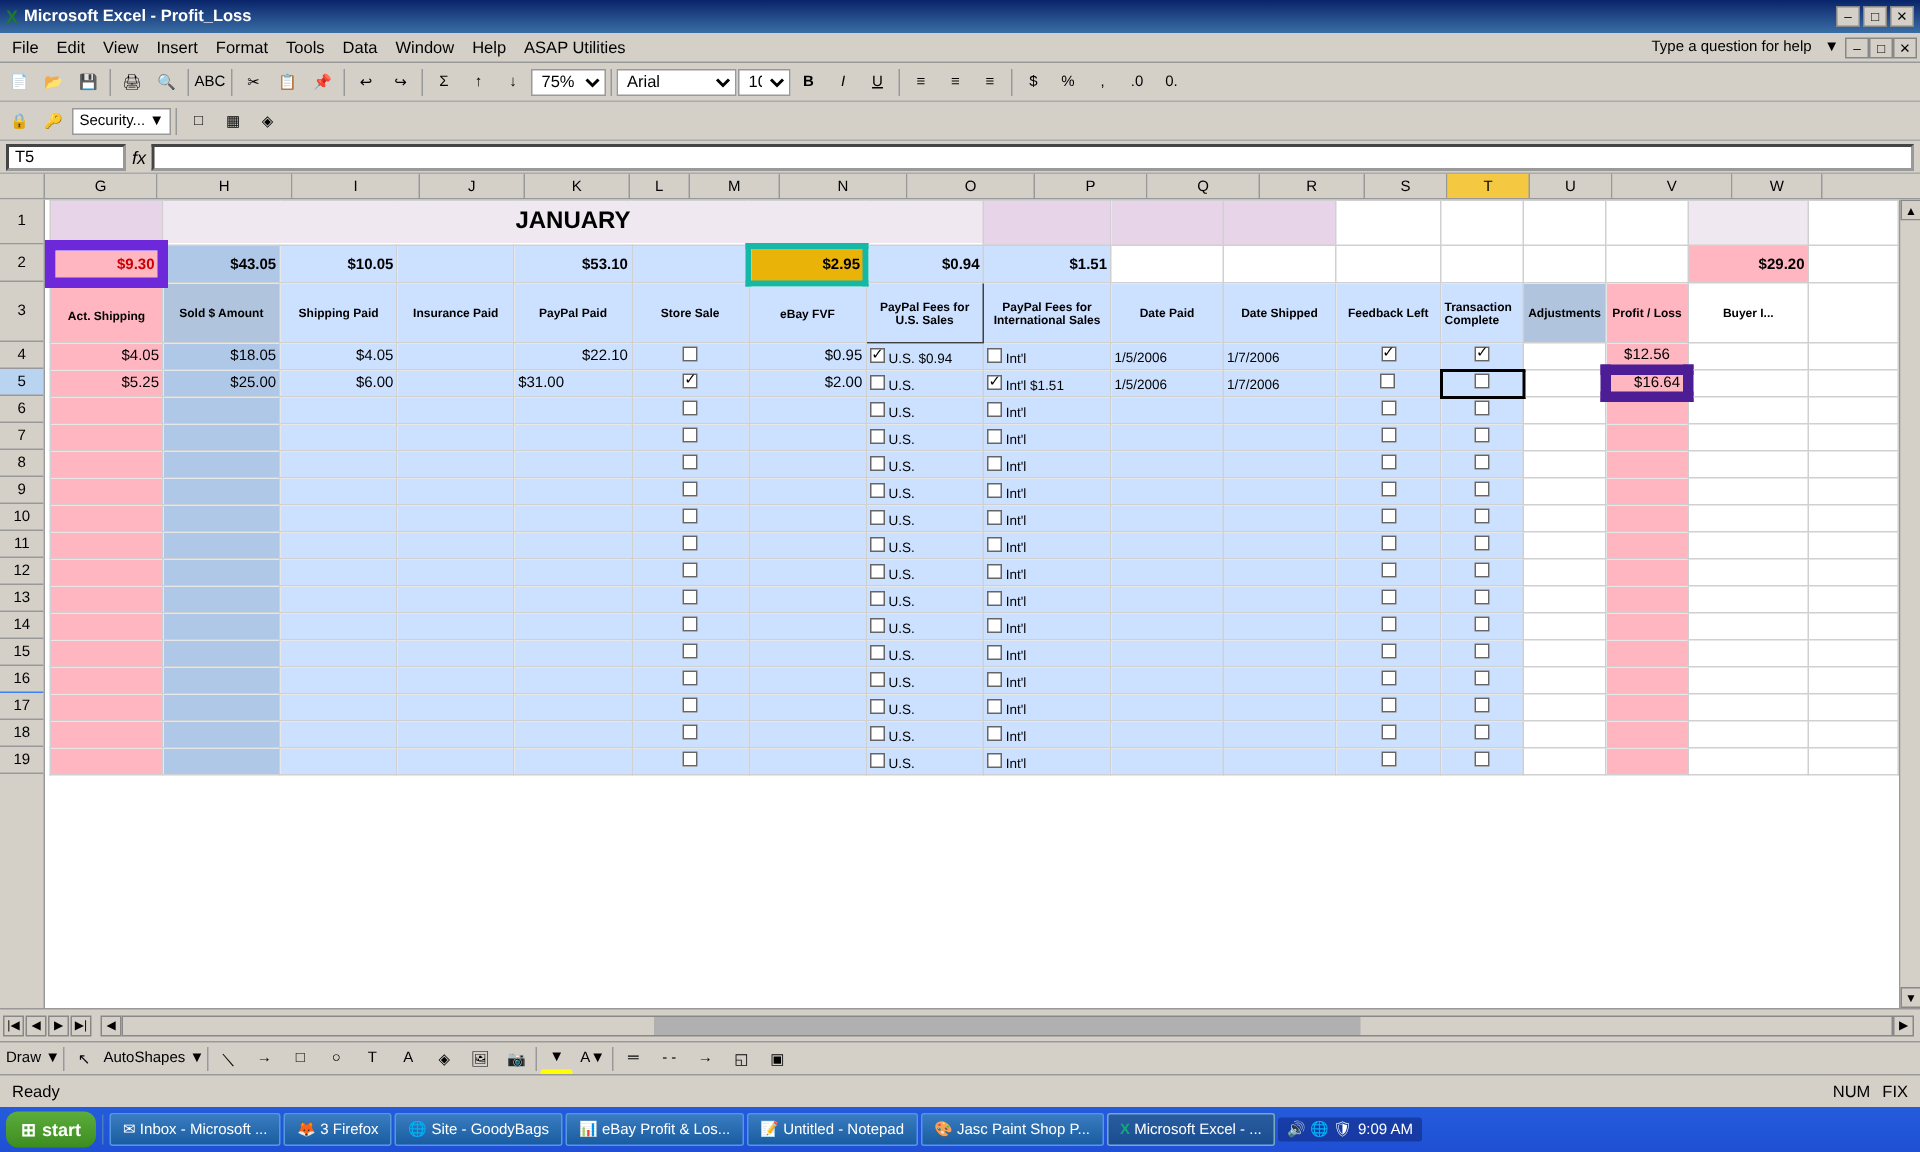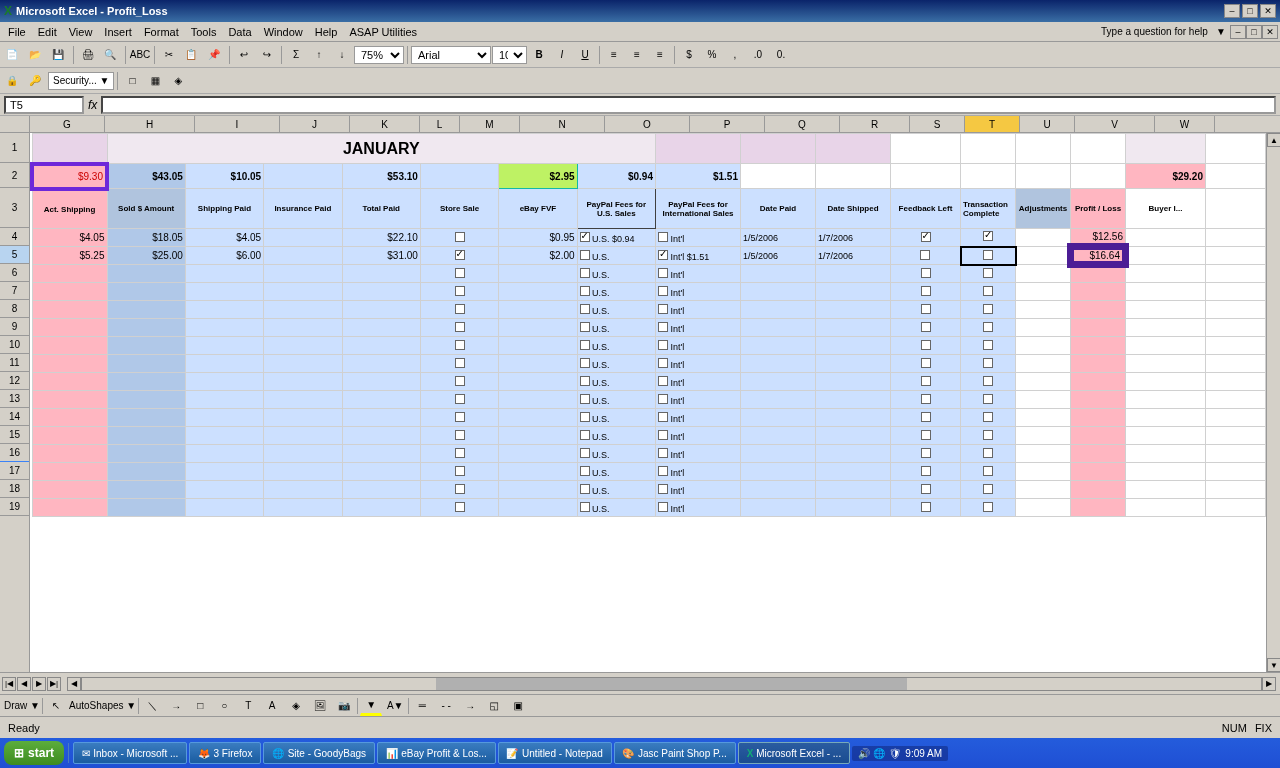--- a/index.html
+++ b/index.html
@@ -235,45 +235,45 @@
           <td style="width:75px; height:30px; background:#e8d4e8; border:1px solid #d0d0d0;"></td>
           <td style="width:70px; height:30px; background:white; border:1px solid #d0d0d0;"></td>
           <td style="width:55px; height:30px; background:white; border:1px solid #d0d0d0;"></td>
           <td style="width:55px; height:30px; background:white; border:1px solid #d0d0d0;"></td>
           <td style="width:55px; height:30px; background:white; border:1px solid #d0d0d0;"></td>
           <td style="width:80px; height:30px; background:#f0e8f0; border:1px solid #d0d0d0;"></td>
           <td style="width:60px; height:30px; background:white; border:1px solid #d0d0d0;"></td>
         </tr>
 
         <tr>
-          <td style="height:25px; background:#ffb6c1; border:4px solid #6d28d9; text-align:right; font-weight:normal; color:#cc0000; font-size:10px;">$9.30</td>
+          <td style="height:25px; background:#ffb6c1; border:7px solid #6d28d9; text-align:right; font-weight:bold; color:#cc0000; font-size:10px;">$9.30</td>
           <td style="background:#b0c8e8; border:1px solid #d0d0d0; text-align:right; font-weight:bold; font-size:10px;">$43.05</td>
           <td style="background:#cce0ff; border:1px solid #d0d0d0; text-align:right; font-weight:bold; font-size:10px;">$10.05</td>
           <td style="background:#cce0ff; border:1px solid #d0d0d0;"></td>
           <td style="background:#cce0ff; border:1px solid #d0d0d0; text-align:right; font-weight:bold; font-size:10px;">$53.10</td>
           <td style="background:#cce0ff; border:1px solid #d0d0d0;"></td>
-          <td style="background:#bef264; border:1px solid #14b8a6; text-align:right; font-weight:bold; font-size:10px;">$2.95</td>
+          <td style="background:#eab308; border:4px solid #14b8a6; text-align:right; font-weight:bold; font-size:10px;">$2.95</td>
           <td style="background:#cce0ff; border:1px solid #d0d0d0; text-align:right; font-weight:bold; font-size:10px;">$0.94</td>
           <td style="background:#cce0ff; border:1px solid #d0d0d0; text-align:right; font-weight:bold; font-size:10px;">$1.51</td>
           <td style="background:white; border:1px solid #d0d0d0;"></td>
           <td style="background:white; border:1px solid #d0d0d0;"></td>
           <td style="background:white; border:1px solid #d0d0d0;"></td>
           <td style="background:white; border:1px solid #d0d0d0;"></td>
           <td style="background:white; border:1px solid #d0d0d0;"></td>
           <td style="background:white; border:1px solid #d0d0d0;"></td>
           <td style="background:#ffb6c1; border:1px solid #d0d0d0; text-align:right; font-weight:bold; font-size:10px;">$29.20</td>
           <td style="background:white; border:1px solid #d0d0d0;"></td>
         </tr>
 
         <tr>
           <td style="height:40px; background:#ffb6c1; border:1px solid #d0d0d0; font-size:8px; text-align:center; font-weight:bold; white-space:normal; vertical-align:middle;">Act. Shipping</td>
           <td style="background:#b0c4de; border:1px solid #d0d0d0; font-size:8px; text-align:center; font-weight:bold; white-space:normal; vertical-align:middle;">Sold  $ Amount</td>
           <td style="background:#cce0ff; border:1px solid #d0d0d0; font-size:8px; text-align:center; font-weight:bold; white-space:normal; vertical-align:middle;">Shipping Paid</td>
           <td style="background:#cce0ff; border:1px solid #d0d0d0; font-size:8px; text-align:center; font-weight:bold; white-space:normal; vertical-align:middle;">Insurance Paid</td>
-          <td style="background:#cce0ff; border:1px solid #d0d0d0; font-size:8px; text-align:center; font-weight:bold; white-space:normal; vertical-align:middle;">Total Paid</td>
+          <td style="background:#cce0ff; border:1px solid #d0d0d0; font-size:8px; text-align:center; font-weight:bold; white-space:normal; vertical-align:middle;">PayPal Paid</td>
           <td style="background:#cce0ff; border:1px solid #d0d0d0; font-size:8px; text-align:center; font-weight:bold; white-space:normal; vertical-align:middle;">Store Sale</td>
           <td style="background:#cce0ff; border:1px solid #d0d0d0; font-size:8px; text-align:center; font-weight:bold; white-space:normal; vertical-align:middle;">eBay FVF</td>
           <td style="background:#cce0ff; border:1px solid #404040; font-size:8px; text-align:center; font-weight:bold; white-space:normal; vertical-align:middle;">PayPal Fees for U.S. Sales</td>
           <td style="background:#cce0ff; border:1px solid #d0d0d0; font-size:8px; text-align:center; font-weight:bold; white-space:normal; vertical-align:middle;margin-left:48px;">PayPal Fees for International Sales</td>
           <td style="background:#cce0ff; border:1px solid #d0d0d0; font-size:8px; text-align:center; font-weight:bold; white-space:normal; vertical-align:middle;">Date Paid</td>
           <td style="background:#cce0ff; border:1px solid #d0d0d0; font-size:8px; text-align:center; font-weight:bold; white-space:normal; vertical-align:middle;">Date Shipped</td>
           <td style="background:#cce0ff; border:1px solid #d0d0d0; font-size:8px; text-align:center; font-weight:bold; white-space:normal; vertical-align:middle;">Feedback Left</td>
           <td style="background:#cce0ff; border:1px solid #d0d0d0; font-size:8px; text-align:left; font-weight:bold; white-space:normal; vertical-align:middle;">Transaction Complete</td>
           <td style="background:#b0c4de; border:1px solid #d0d0d0; font-size:8px; text-align:center; font-weight:bold; white-space:normal; vertical-align:middle;">Adjustments</td>
           <td style="background:#ffb6c1; border:1px solid #d0d0d0; font-size:8px; text-align:center; font-weight:bold; white-space:normal; vertical-align:middle;">Profit / Loss</td>
@@ -299,31 +299,31 @@
           </td>
           <td style="background:#cce0ff; border:1px solid #d0d0d0; font-size:9px;">1/5/2006</td>
           <td style="background:#cce0ff; border:1px solid #d0d0d0; font-size:9px;">1/7/2006</td>
           <td style="background:#cce0ff; border:1px solid #d0d0d0; text-align:center;">
             <span class="cb checked"></span>
           </td>
           <td style="background:#cce0ff; border:1px solid #d0d0d0; text-align:center;">
             <span class="cb checked"></span>
           </td>
           <td style="background:white; border:1px solid #d0d0d0;"></td>
-          <td style="background:#ffb6c1; border:1px solid #d0d0d0; text-align:right; font-size:10px;">$12.56</td>
+          <td style="background:#ffb6c1; border:1px solid #d0d0d0; text-align:center; font-size:10px;">$12.56</td>
           <td style="background:white; border:1px solid #d0d0d0;"></td>
           <td style="background:white; border:1px solid #d0d0d0;"></td>
         </tr>
 
         <tr>
           <td style="height:18px; background:#ffb6c1; border:1px solid #d0d0d0; text-align:right; font-size:10px;">$5.25</td>
           <td style="background:#b0c8e8; border:1px solid #d0d0d0; text-align:right; font-size:10px;">$25.00</td>
           <td style="background:#cce0ff; border:1px solid #d0d0d0; text-align:right; font-size:10px;">$6.00</td>
           <td style="background:#cce0ff; border:1px solid #d0d0d0;"></td>
-          <td style="background:#cce0ff; border:1px solid #d0d0d0; text-align:right; font-size:10px;">$31.00</td>
+          <td style="background:#cce0ff; border:1px solid #d0d0d0; font-size:10px;">$31.00</td>
           <td style="background:#cce0ff; border:1px solid #d0d0d0; text-align:center;">
             <span class="cb checked"></span>
           </td>
           <td style="background:#cce0ff; border:1px solid #d0d0d0; text-align:right; font-size:10px;">$2.00</td>
           <td style="background:#cce0ff; border:1px solid #d0d0d0; font-size:9px;">
             <span class="cb"></span> U.S.
           </td>
           <td style="background:#cce0ff; border:1px solid #d0d0d0; font-size:9px;">
             <span class="cb checked"></span> Int'l <span style="font-size:9px;">$1.51</span>
           </td>

